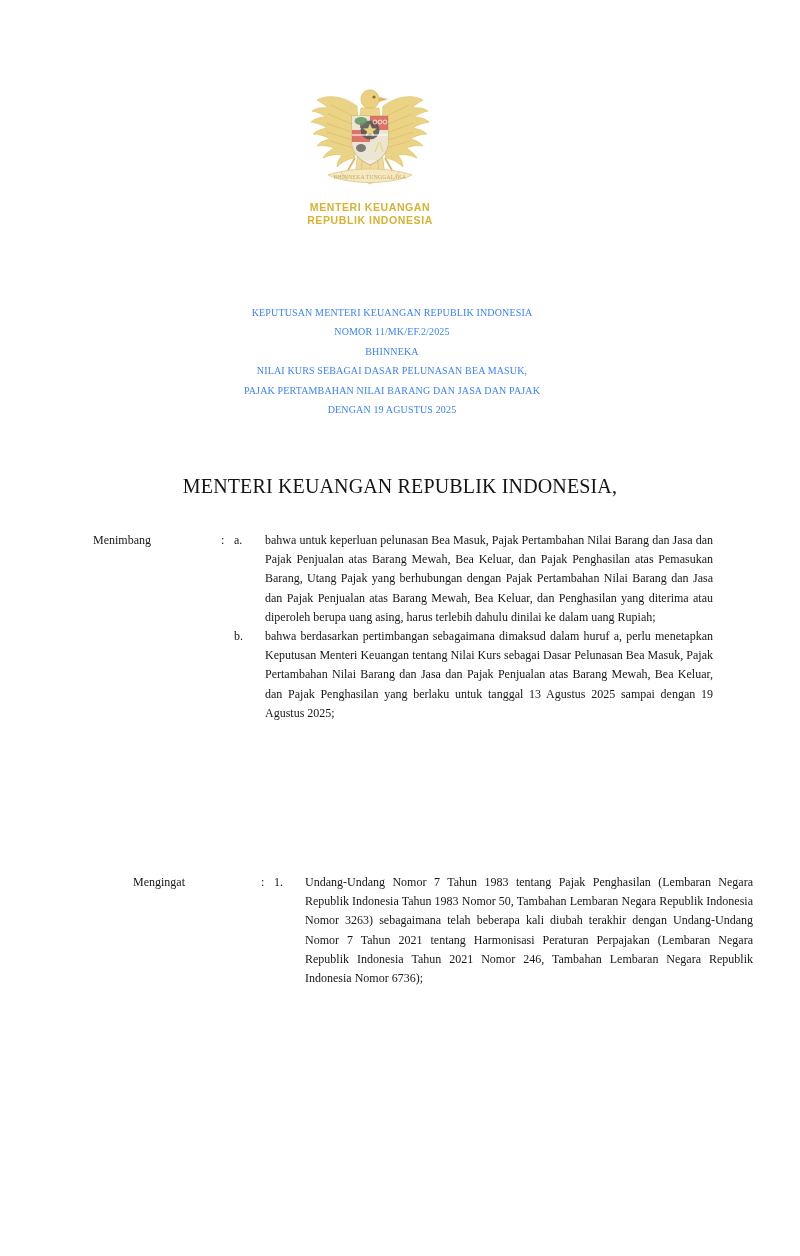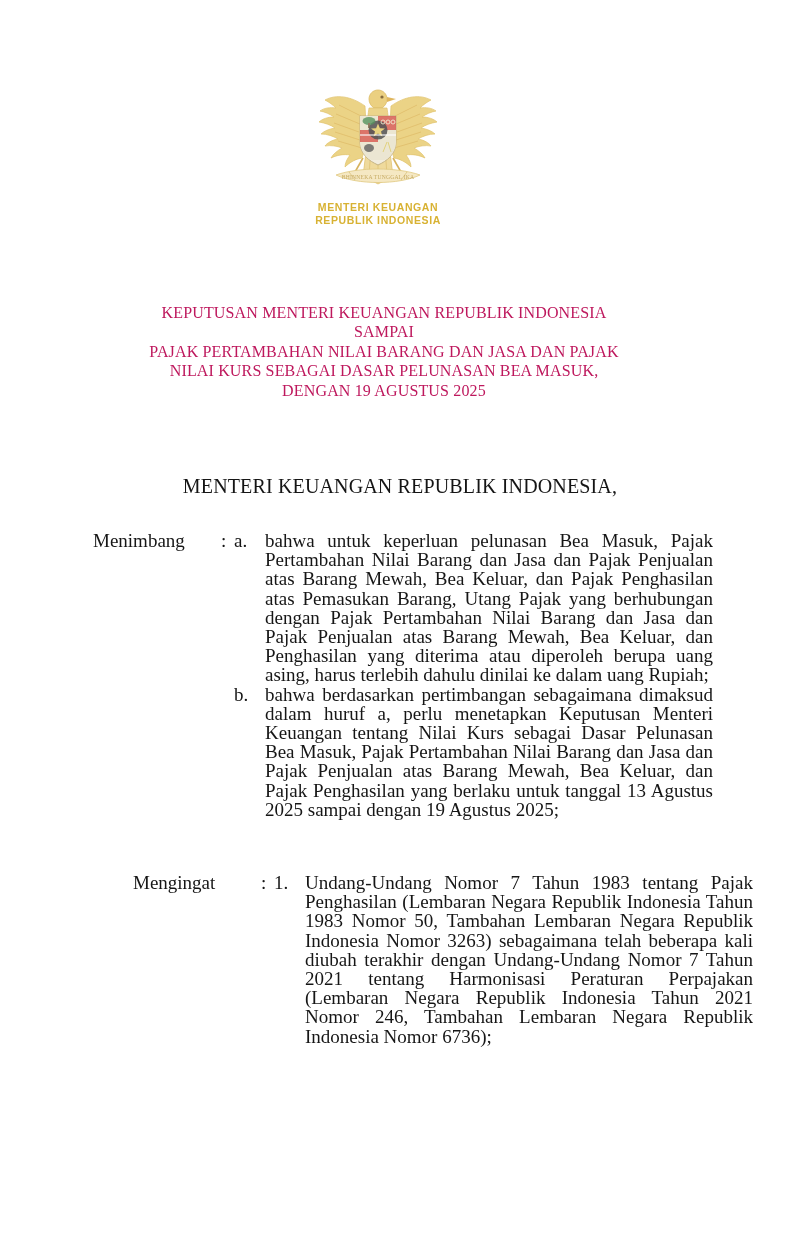--- a/index.html
+++ b/index.html
@@ -19,21 +19,21 @@
   .page {
     position: absolute;
     inset: 0;
     background: #ffffff;
   }
 
   
   .emblem-block {
     position: absolute;
     top: 72px;
-    left: 12px;
+    left: 4px;
     width: 732px;
     text-align: center;
   }
   .emblem-wrap {
     display: inline-block;
     position: relative;
     width: 150px;
     height: 128px;
   }
   .emblem-svg {
@@ -50,47 +50,47 @@
     letter-spacing: 0.6px;
     line-height: 12.5px;
     color: #d8b233;
     text-align: center;
   }
 
   
   .title-block {
     position: absolute;
     top: 303px;
-    left: 24px;
+    left: 32px;
     width: 720px;
     text-align: center;
-    font-size: 16px;
+    font-size: 10px;
     line-height: 19.4px;
     letter-spacing: 0.15px;
-    color: #be185d;
+    color: #3b82f6;
   }
   .title-block .tline { white-space: nowrap; }
 
   .signatory-line {
     position: absolute;
     top: 475px;
     left: 40px;
     width: 720px;
     text-align: center;
     font-size: 20px;
     letter-spacing: 0.15px;
     color: #151515;
   }
 
   
   .clause {
     position: absolute;
     left: 93px;
     width: 620px;
-    font-size: 19px;
+    font-size: 12px;
     line-height: 19.2px;
     color: #161616;
   }
   #clause-menimbang { top: 531px; }
   #clause-mengingat { top: 873px; margin-left: 40px; }
 
   .clause-row {
     display: flex;
     align-items: flex-start;
   }
@@ -213,23 +213,24 @@
       </svg>
       <div class="emblem-caption">
         <div>MENTERI KEUANGAN</div>
         <div>REPUBLIK INDONESIA</div>
       </div>
     </div>
   </div>
 
   <div class="title-block">
     <div class="tline">KEPUTUSAN MENTERI KEUANGAN REPUBLIK INDONESIA</div>
-    <div class="tline">SAMPAI</div>
+    <div class="tline">NOMOR 11/MK/EF.2/2025</div>
+    <div class="tline">BHINNEKA</div>
+    <div class="tline">NILAI KURS SEBAGAI DASAR PELUNASAN BEA MASUK,</div>
     <div class="tline">PAJAK PERTAMBAHAN NILAI BARANG DAN JASA DAN PAJAK</div>
-    <div class="tline">NILAI KURS SEBAGAI DASAR PELUNASAN BEA MASUK,</div>
     <div class="tline">DENGAN 19 AGUSTUS 2025</div>
   </div>
 
   <div class="signatory-line">MENTERI KEUANGAN REPUBLIK INDONESIA,</div>
 
   <div class="clause" id="clause-menimbang">
     <div class="clause-row">
       <div class="clause-label">Menimbang</div>
       <div class="clause-colon">:</div>
       <div class="clause-items">

